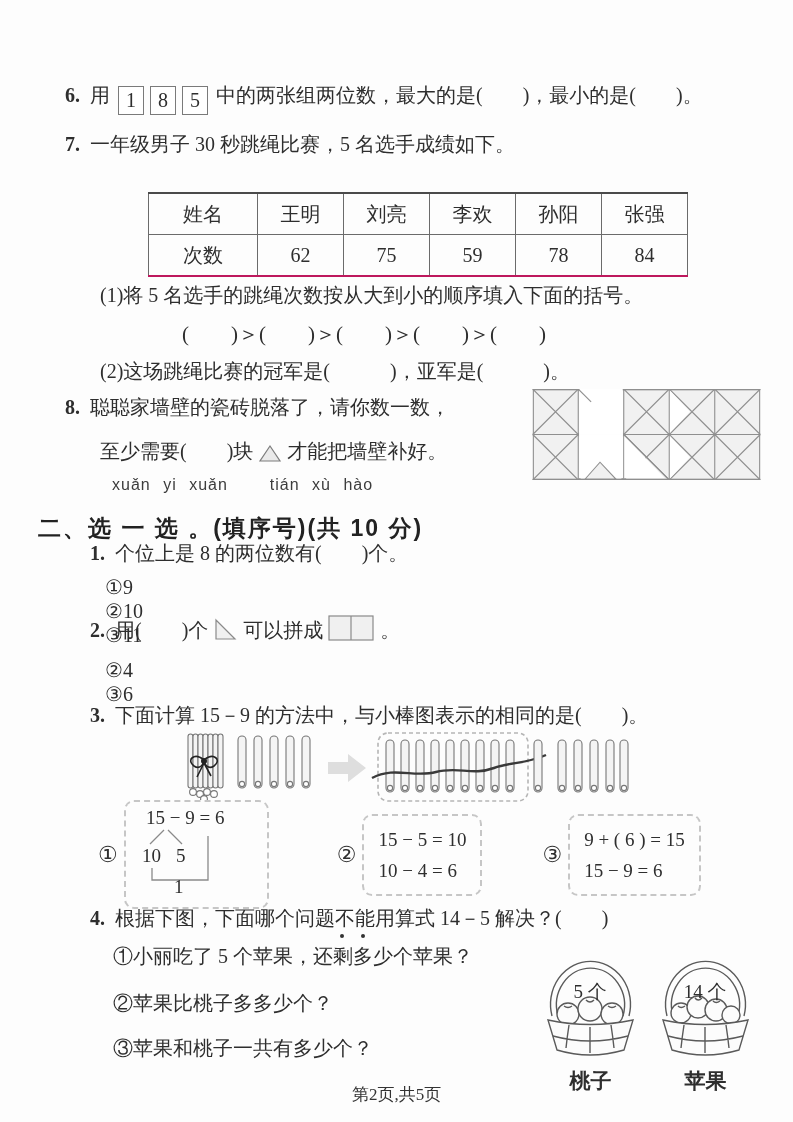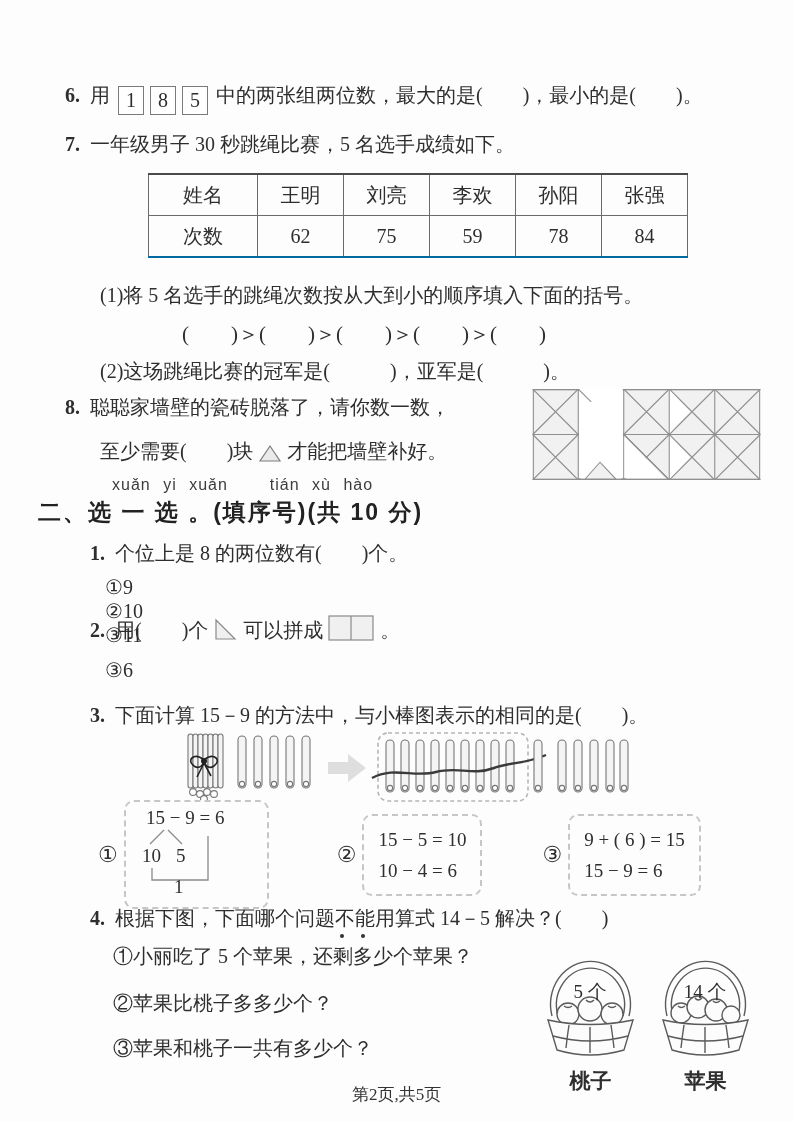--- a/index.html
+++ b/index.html
@@ -13,26 +13,26 @@
   .abs{position:absolute;}
   .qnum{font-weight:bold;margin-right:10px;}
   .line{white-space:nowrap;font-family:Liberation Serif, serif;}
   
   .card{display:inline-block;width:24px;height:27px;border:1px solid #7a7a7a;
         text-align:center;line-height:27px;margin:0 3px;vertical-align:-5px;background:#fff;}
   
   table.score{border-collapse:collapse;background:#fdfdfd;}
   table.score td{border:1px solid #6b6b6b;width:85px;height:40px;text-align:center;padding:0;}
   table.score td:first-child{width:108px;}
-  table.score{border-top:2px solid #4a4a4a;border-bottom:2px solid #0369a1;}
+  table.score{border-top:2px solid #4a4a4a;border-bottom:2px solid #be185d;margin-top:19px;}
   
   .pinyin{font-family:"Liberation Sans","DejaVu Sans",sans-serif;font-size:16px;color:#3c3c3c;
           display:flex;gap:42px;word-spacing:7px;letter-spacing:1px;}
   .sec-title{font-family:"Liberation Sans","DejaVu Sans",sans-serif;font-weight:bold;
-             font-size:23px;letter-spacing:2px;color:#222;}
+             font-size:23px;letter-spacing:2px;color:#222;margin-top:16px;}
   
   .opt-row{display:flex;flex-direction:column;}
   .opt-row span{display:inline-block;width:205px;}
   
   .box-row{display:flex;align-items:center;}
   .opt-item{display:flex;align-items:center;gap:6px;}
   .circ{font-size:22px;}
   .dash-box{border:2px dashed #c6c6c6;border-radius:10px;padding:8px 14px;background:#fdfdfd;
             font-size:19px;line-height:31px;}
   
@@ -147,20 +147,21 @@
       <polygon points="3,3 3,22 22,22" fill="#f0f0f0" stroke="#8a8a8a" stroke-width="1.2"></polygon>
     </svg>
     <span>可以拼成</span>
     <svg class="inline-shape" width="47" height="27">
       <rect x="1" y="1" width="44" height="24" fill="#f0f0f0" stroke="#8a8a8a" stroke-width="1.2"></rect>
       <line x1="23" y1="1" x2="23" y2="25" stroke="#8a8a8a" stroke-width="1.2"></line>
     </svg>
     <span>。</span>
   </div>
   <div class="abs opt-row" style="left:105px;top:658px;">
+    <span>②4</span>
     <span>③6</span>
   </div>
 
   <div class="abs line" style="left:90px;top:702px;">
     <span class="qnum">3.</span><span>下面计算 15－9 的方法中，与小棒图表示的相同的是(　　)。</span>
   </div>
 
   <svg class="abs" style="left:180px;top:730px;" width="450" height="76" viewBox="0 0 450 76">
     <g stroke="#777" stroke-width="1.1" fill="#f4f4f4">
 

